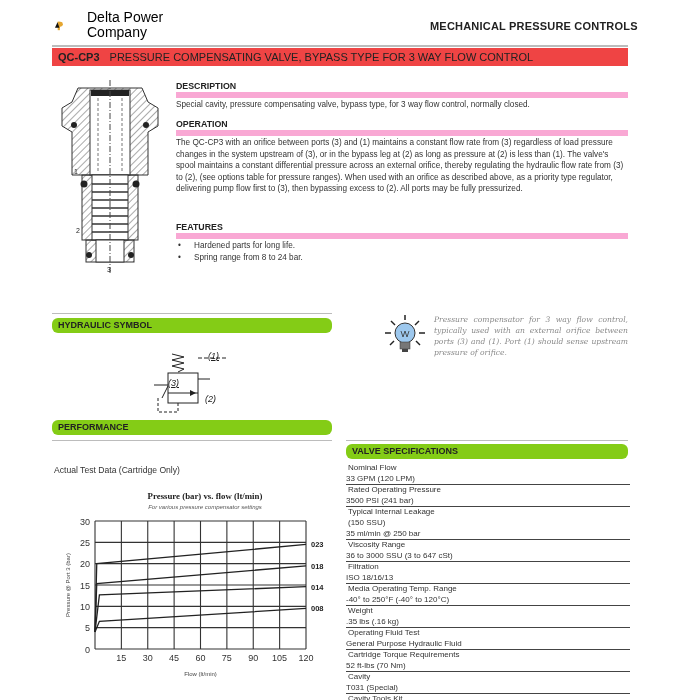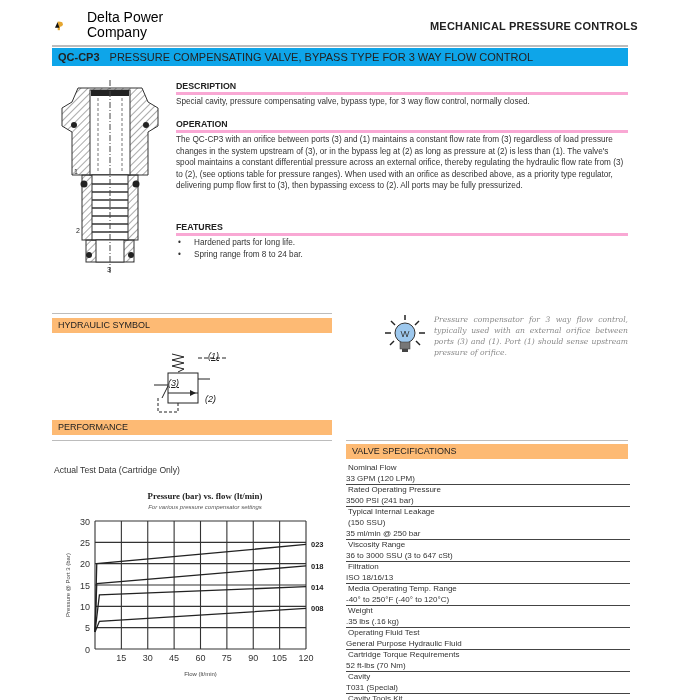--- a/index.html
+++ b/index.html
@@ -5,33 +5,33 @@
   * { box-sizing: border-box; margin: 0; padding: 0; }
   html, body { width: 700px; height: 700px; background: #fff; overflow: hidden; }
   body { font-family: "Liberation Sans", sans-serif; color: #222; position: relative; }
   .abs { position: absolute; }
 
   
   .logo { left: 55px; top: 10px; width: 130px; height: 34px; }
   .logo-text { left: 85px; top: 10px; font-size: 14px; line-height: 15px; color: #000000; }
   .section-title { left: 430px; top: 20px; font-size: 11px; font-weight: bold; letter-spacing: 0.2px; }
   .rule-top { left: 52px; top: 45px; width: 576px; height: 2px; background: #bcbcbc; }
-  .titlebar { left: 52px; top: 48px; width: 576px; height: 18px; background: #0ea5e9; font-size: 11px; line-height: 18px; padding-left: 6px; }
+  .titlebar { left: 52px; top: 48px; width: 576px; height: 18px; background: #ef4444; font-size: 11px; line-height: 18px; padding-left: 6px; }
   .titlebar b { font-weight: bold; margin-right: 10px; }
 
   
   .block { left: 176px; width: 452px; font-size: 8.2px; line-height: 11.4px; color: #333; }
-  .block h3 { font-size: 8.8px; font-weight: bold; border-bottom: 3px solid #f9a8d4; padding-bottom: 0; margin-bottom: 1px; color: #222; }
+  .block h3 { font-size: 8.8px; font-weight: bold; border-bottom: 6px solid #f9a8d4; padding-bottom: 0; margin-bottom: 1px; color: #222; }
   .block ul { list-style: none; }
   .block li { position: relative; padding-left: 18px; }
   .block li::before { content: "•"; position: absolute; left: 2px; }
 
   
   .sect-rule { height: 1px; background: #bcbcbc; }
-  .sect-bar { height: 15px; background: #fdba74; font-size: 9px; font-weight: normal; line-height: 15px; padding-left: 6px; color: #222; }
+  .sect-bar { height: 15px; background: #84cc16; font-size: 9px; font-weight: bold; line-height: 15px; padding-left: 6px; color: #222; border-radius: 6px; }
 
   .note { left: 434px; top: 314px; width: 194px; font-family: "DejaVu Serif", serif; font-style: italic; font-size: 7.6px; line-height: 11px; color: #8a8a8a; text-align: justify; }
 
   .subtitle { font-size: 8.6px; color: #333; }
 
   
   .specs { left: 346px; top: 463px; width: 284px; font-size: 8px; color: #333; }
   .spec-row { display: flex; border-bottom: 1px solid #444; min-height: 11px; flex-direction: column; }
   .spec-row.noline { border-bottom: none; }
   .spec-k { width: 122px; padding-left: 2px; line-height: 10.5px; }

